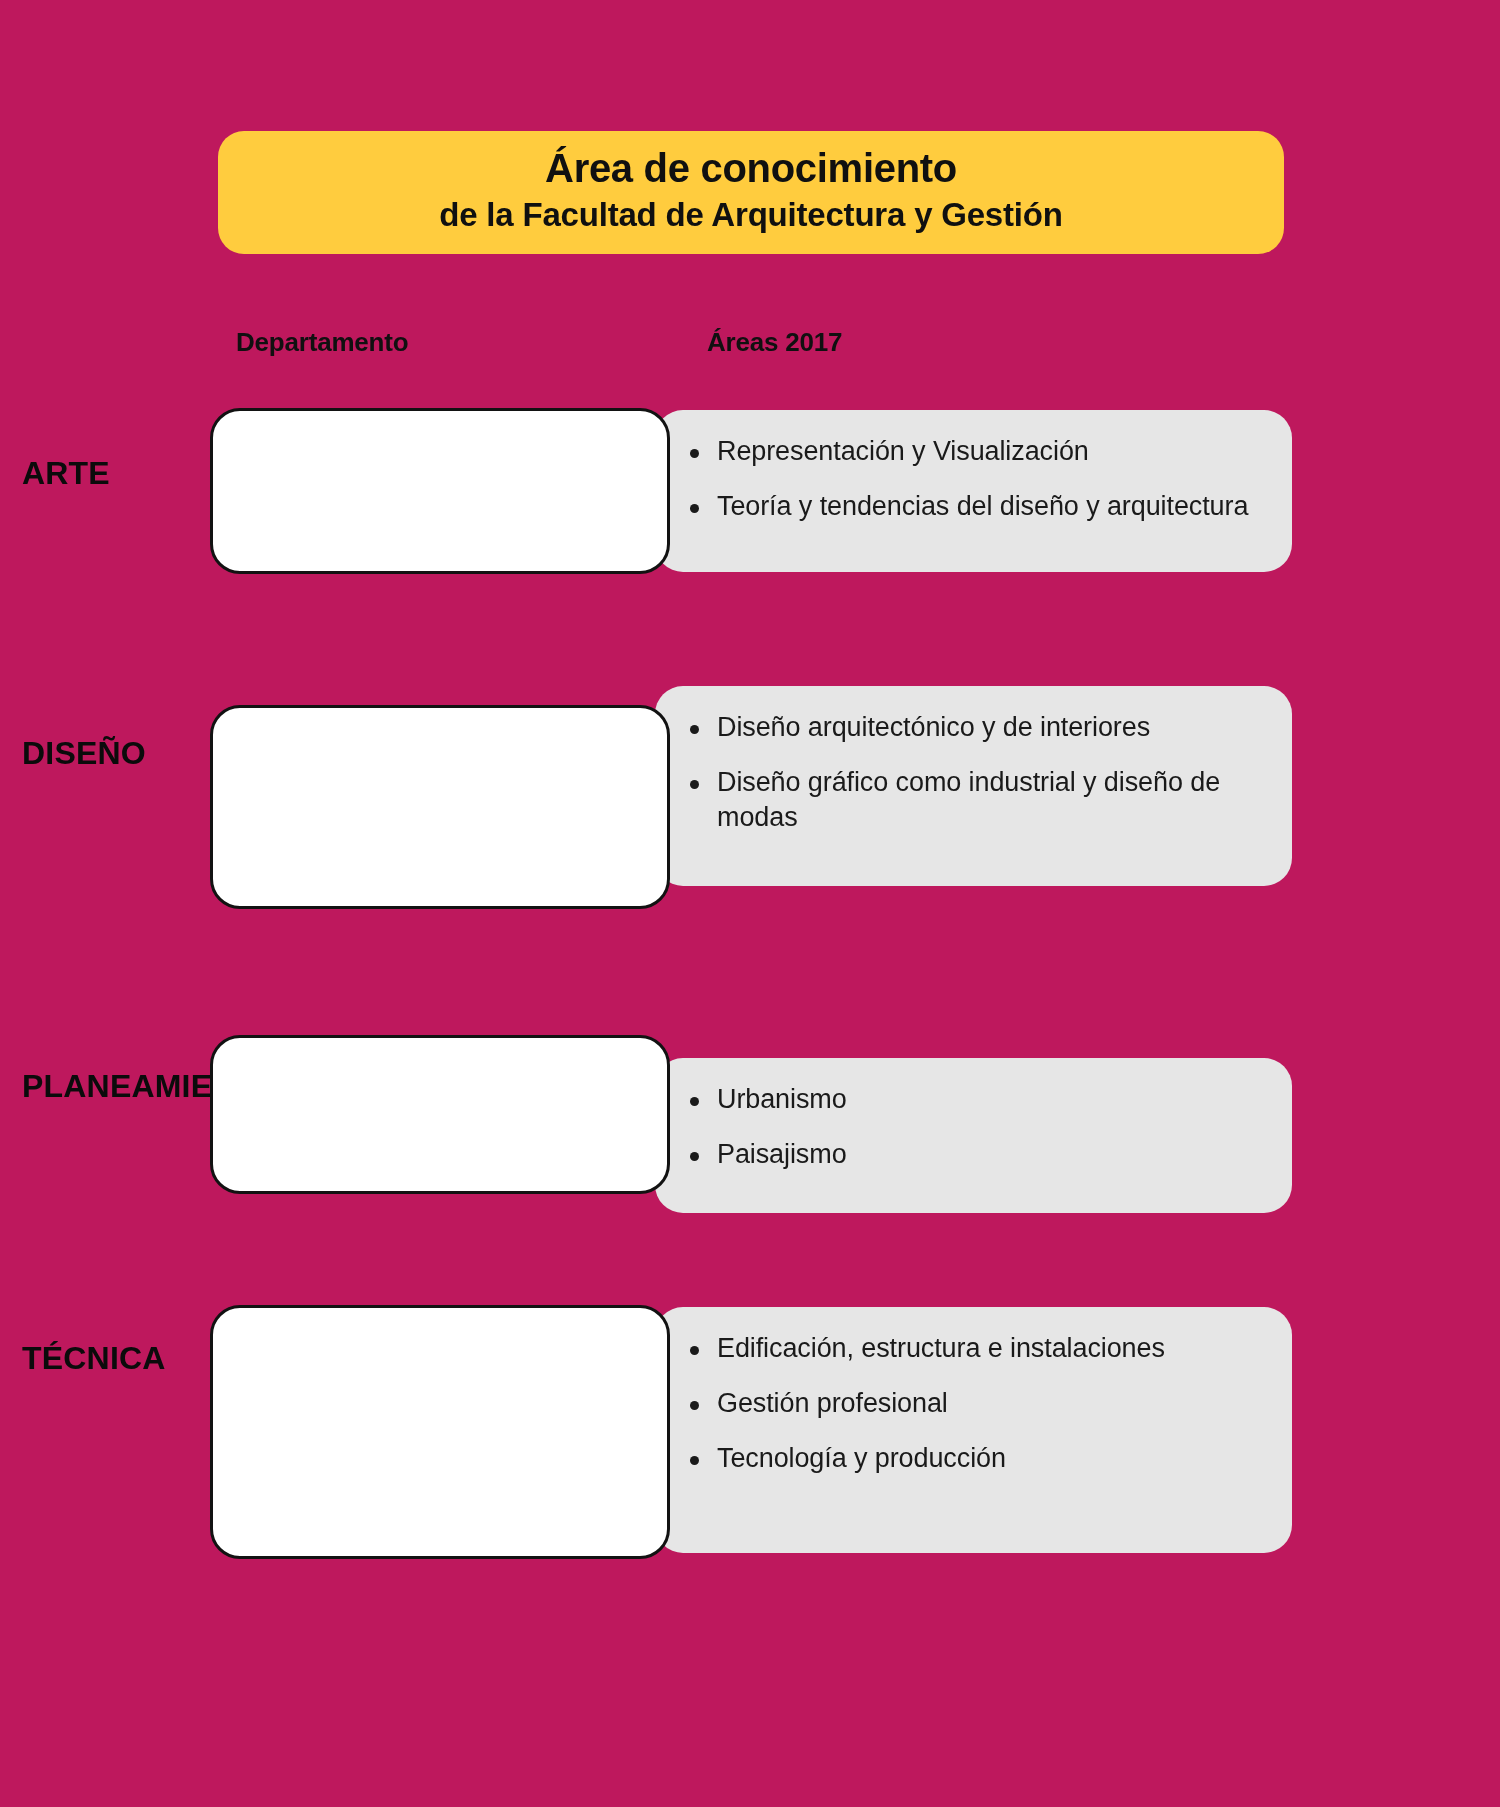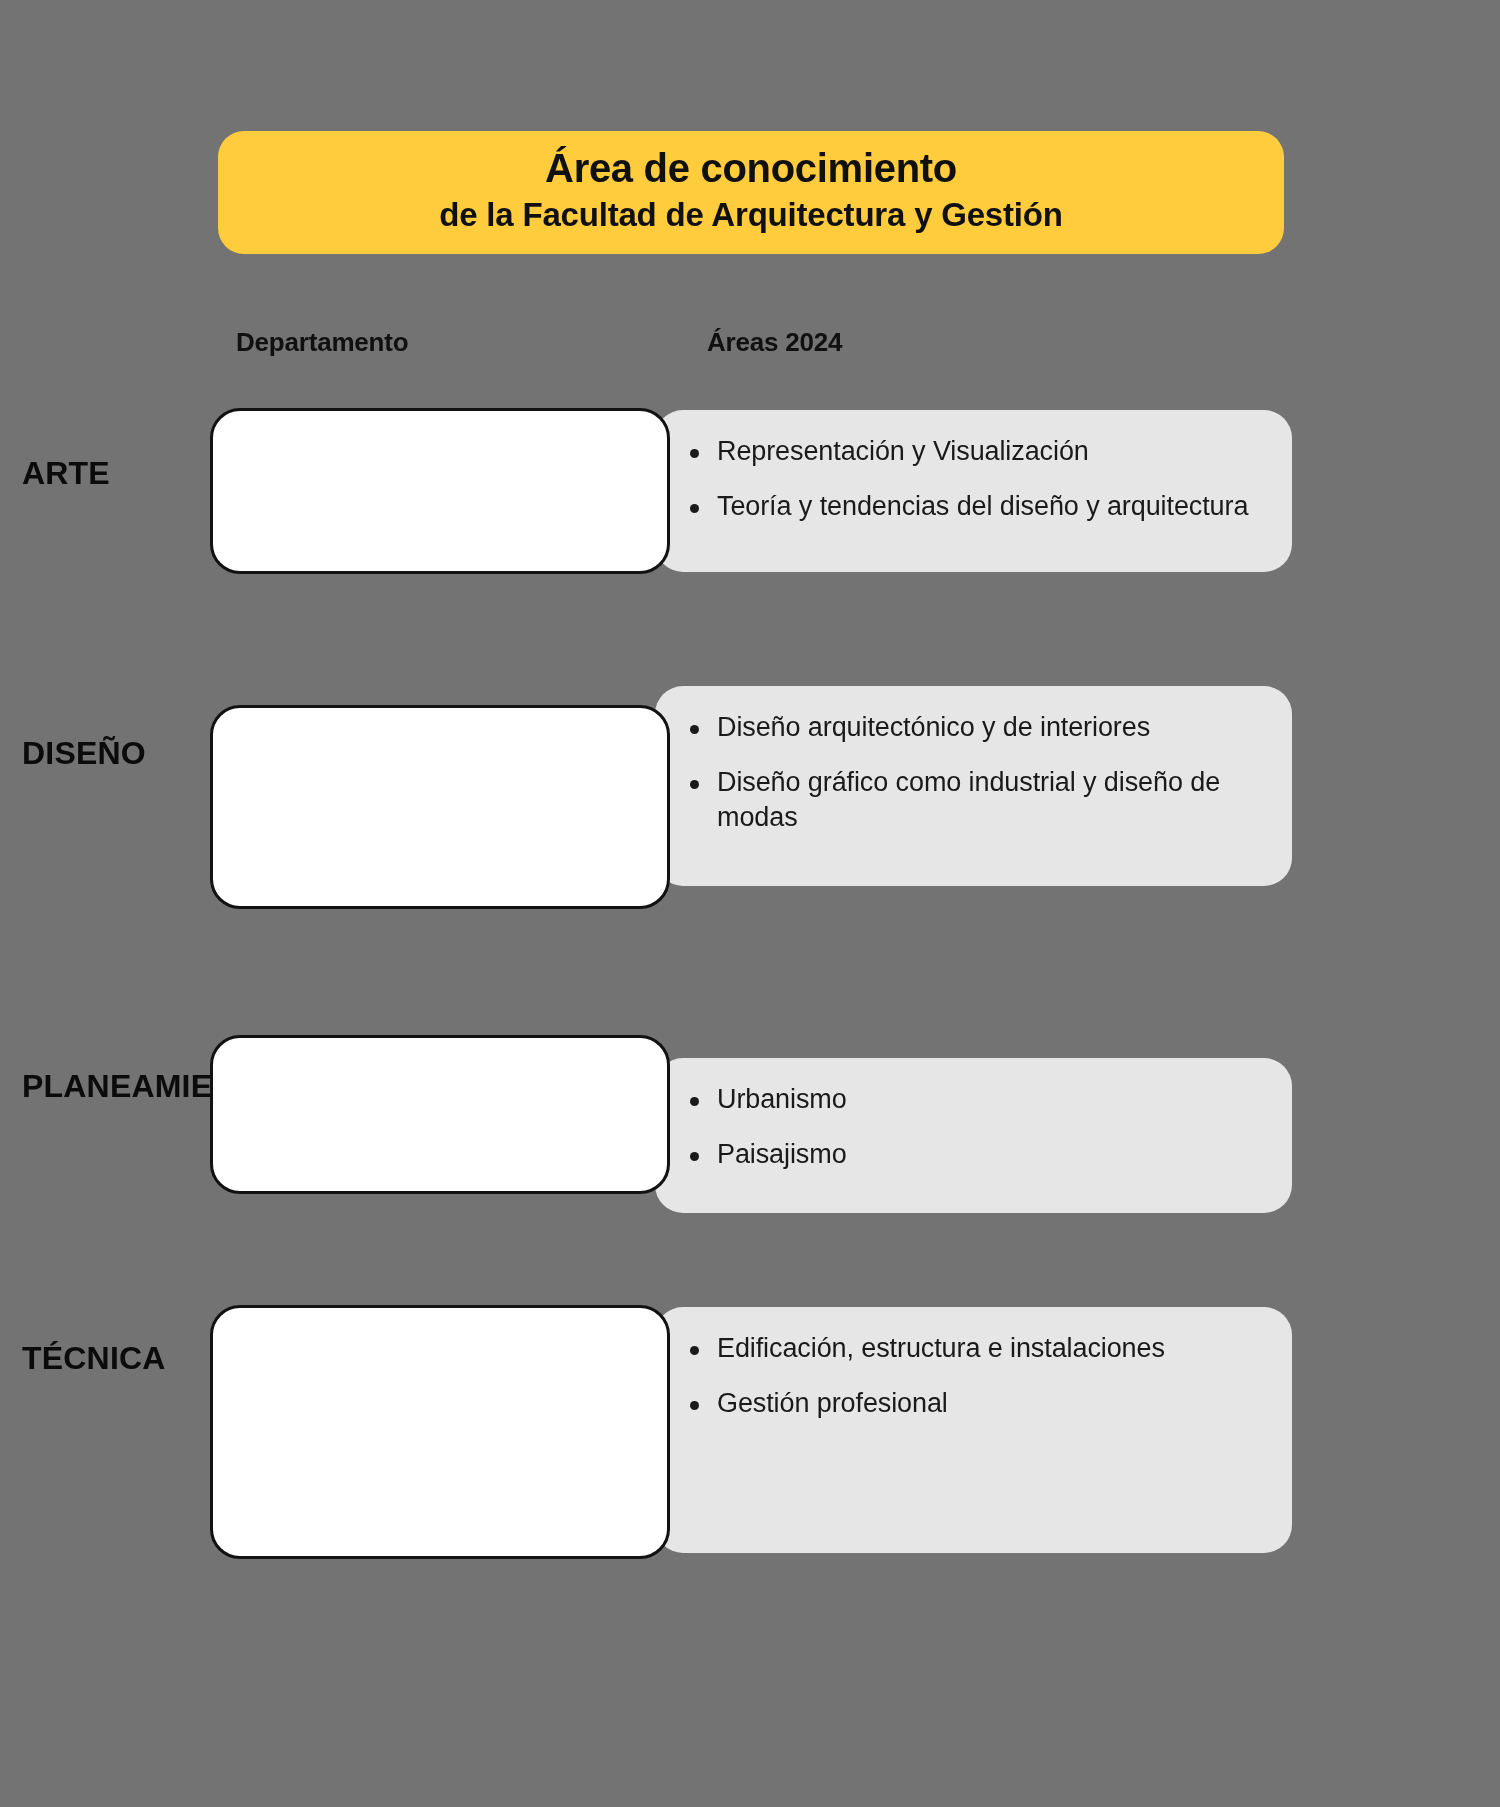--- a/index.html
+++ b/index.html
@@ -14,21 +14,21 @@
     position: relative;
     font-family: "Liberation Sans", "DejaVu Sans", sans-serif;
     color: #111111;
     overflow: hidden;
   }
 
   .page {
     position: relative;
     width: 1500px;
     height: 1807px;
-    background: #737373;
+    background: #be185d;
   }
 
   
   .banner {
     position: absolute;
     left: 218px;
     top: 131px;
     width: 1066px;
     height: 123px;
     background: #FFCC3E;
@@ -168,21 +168,21 @@
 
 <div class="page">
 
   <div class="banner">
     <div class="banner-title">Área de conocimiento</div>
     <div class="banner-subtitle">de la Facultad de Arquitectura y Gestión</div>
   </div>
 
   <div class="col-headers">
     <div class="col-header dept">Departamento</div>
-    <div class="col-header areas">Áreas 2024</div>
+    <div class="col-header areas">Áreas 2017</div>
   </div>
 
   <div class="row" id="row-arte">
     <div class="row-gray">
       <ul class="areas-list">
         <li>
           <span class="bullet-dot"></span>
           <span>Representación y Visualización</span>
         </li>
         <li>
@@ -233,19 +233,23 @@
     <div class="row-gray">
       <ul class="areas-list">
         <li>
           <span class="bullet-dot"></span>
           <span>Edificación, estructura e instalaciones</span>
         </li>
         <li>
           <span class="bullet-dot"></span>
           <span>Gestión profesional</span>
         </li>
+        <li>
+          <span class="bullet-dot"></span>
+          <span>Tecnología y producción</span>
+        </li>
       </ul>
     </div>
     <div class="row-white"></div>
     <div class="dept-label">TÉCNICA</div>
   </div>
 
 </div>
 
 </body></html>

